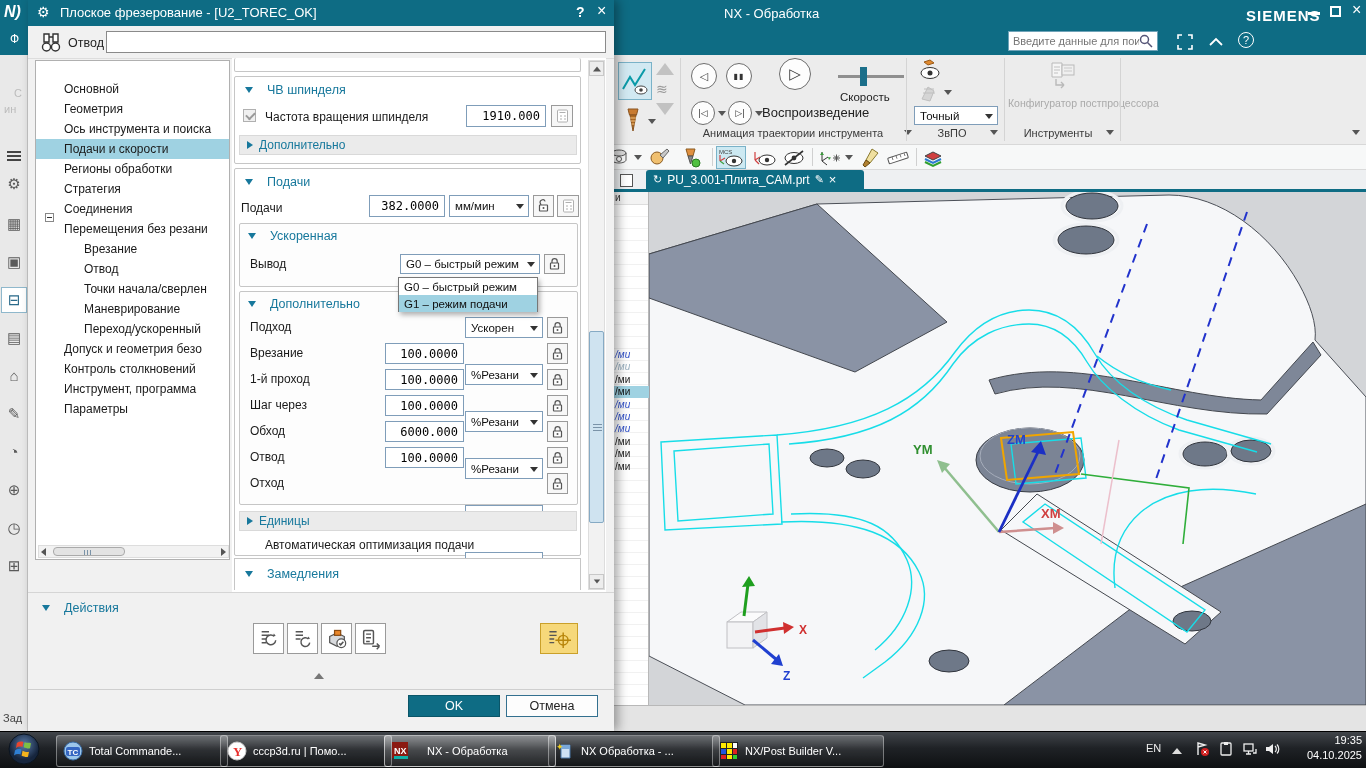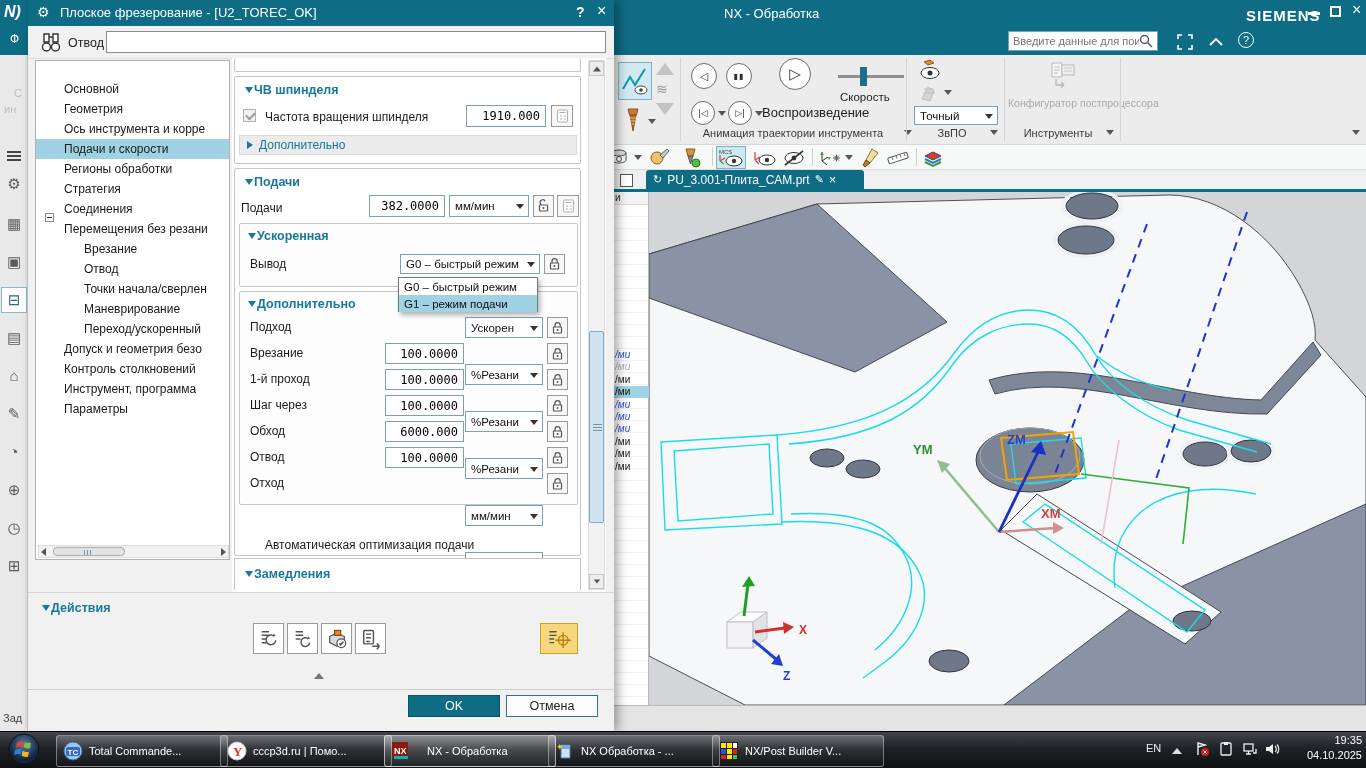--- a/index.html
+++ b/index.html
@@ -1,20 +1,20 @@
 <!DOCTYPE html>
 <html><head>
 <meta charset="utf-8">
 <style>
   html,body{margin:0;padding:0;background:#000;font-family:"Liberation Sans",sans-serif;}
   #root{position:relative;width:1366px;height:768px;overflow:hidden;background:#d7d9db;}
   .a{position:absolute;box-sizing:border-box;}
   .tl{background:#0e6c84;color:#fff;}
   .txt{white-space:nowrap;}
-  .hdr{display:flex;align-items:center;gap:1px;color:#17789c;font-size:12.5px;font-weight:bold;}
+  .hdr{display:flex;align-items:center;gap:14px;color:#17789c;font-size:12.5px;}
   .tri-d{width:0;height:0;border-left:4px solid transparent;border-right: 4px solid transparent;border-top:6px solid #17789c;}
   .tri-r{width:0;height:0;border-top:4px solid transparent;border-bottom:4px solid transparent;border-left:6px solid #17789c;}
   .tri-up-g{width:0;height:0;border-left:5px solid transparent;border-right:5px solid transparent;border-bottom:6px solid #555;}
   .tri-l-g{width:0;height:0;border-top:4px solid transparent;border-bottom:4px solid transparent;border-right:5px solid #555;}
   .tri-r-g{width:0;height:0;border-top:4px solid transparent;border-bottom:4px solid transparent;border-left:5px solid #555;}
   .tri-d-g{width:0;height:0;border-left:4px solid transparent;border-right:4px solid transparent;border-top:5px solid #555;}
   .banner{background:#ebebeb;border:1px solid #d9d9d9;display:flex;align-items:center;gap:6px;padding-left:7px;color:#17789c;font-size:12px;}
   .gbox{border:1px solid #c6c6c6;background:#fff;border-radius:2px;}
   .vbox{border:1px solid #7f9db9;background:#fff;font-family:"DejaVu Sans Mono",monospace;font-size:12px;display:flex;align-items:center;justify-content:flex-end;padding:0 5px;}
   .combo{border:1px solid #7f9db9;background:#fff;font-size:11.5px;color:#111;display:flex;align-items:center;padding:0 15px 0 5px;position:relative;white-space:nowrap;overflow:hidden;}
@@ -334,21 +334,21 @@
           <circle cx="7.5" cy="16" r="4" fill="#fff" stroke="#333" stroke-width="1.4"></circle>
           <circle cx="16.5" cy="16" r="4" fill="#fff" stroke="#333" stroke-width="1.4"></circle>
         </svg>
       <span class="a txt" style="left:40px;top:10px;font-size:12.5px;color:#222">Отвод</span>
       <input class="a" style="left: 78px; top: 5px; width: 500px; height: 22px; border: 1px solid rgb(138, 138, 138); background: rgb(255, 255, 255);">
     </div>
 
     <div class="a" style="left:7px;top:60px;width:195px;height:500px;background:#fff;border:1px solid #b0b0b0">
       <div class="ti" style="margin-top:18px">Основной</div>
       <div class="ti">Геометрия</div>
-      <div class="ti">Ось инструмента и корре</div>
+      <div class="ti">Ось инструмента и поиска</div>
       <div class="ti sel">Подачи и скорости</div>
       <div class="ti">Регионы обработки</div>
       <div class="ti">Стратегия</div>
       <div class="ti">Соединения</div>
       <div class="ti">Перемещения без резани</div>
       <div class="ti child">Врезание</div>
       <div class="ti child">Отвод</div>
       <div class="ti child">Точки начала/сверлен</div>
       <div class="ti child">Маневрирование</div>
       <div class="ti child">Переход/ускоренный</div>
@@ -508,20 +508,24 @@
           <div class="combo a" style="left:225px;top:181px;width:78px;height:21px">Ускорен</div>
           <div class="sqbtn a" style="left:307px;top:181px;width:21px;height:21px">
               <svg width="13" height="14" viewBox="0 0 13 14">
                 <path d="M4 6V4.2a2.6 2.6 0 0 1 5.2 0V6" fill="none" stroke="#555" stroke-width="1.2"></path>
                 <rect x="2.5" y="6" width="8" height="6" rx="0.5" fill="#fff" stroke="#555" stroke-width="1.2"></rect>
                 <circle cx="6.5" cy="9" r="1" fill="#555"></circle>
               </svg>
             </div>
         </div>
 
+        <div class="banner a" style="left:4px;top:342px;width:338px;height:20px">
+            <span class="tri-r"></span>
+            <span>Единицы</span>
+          </div>
         <div class="cb a" style="left:8px;top:368px"></div>
         <span class="lbl a" style="left:30px;top:369px">Автоматическая оптимизация подачи</span>
       </div>
 
       <div class="a" style="left:2px;top:500px;width:347px;height:32px;border:1px solid #c6c6c6;border-bottom:none;background:#fff">
         <div class="hdr a" style="left:10px;top:8px">
             <span class="tri-d"></span>
             <span>Замедления</span>
           </div>
       </div>

